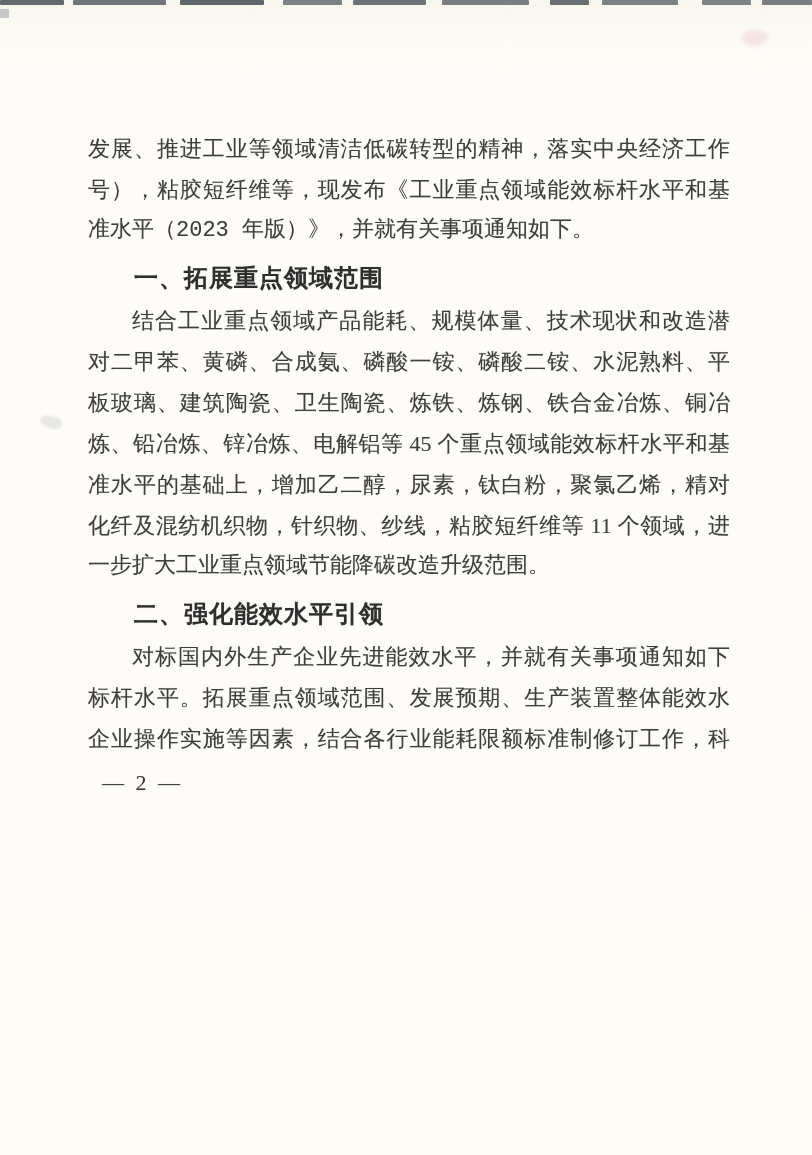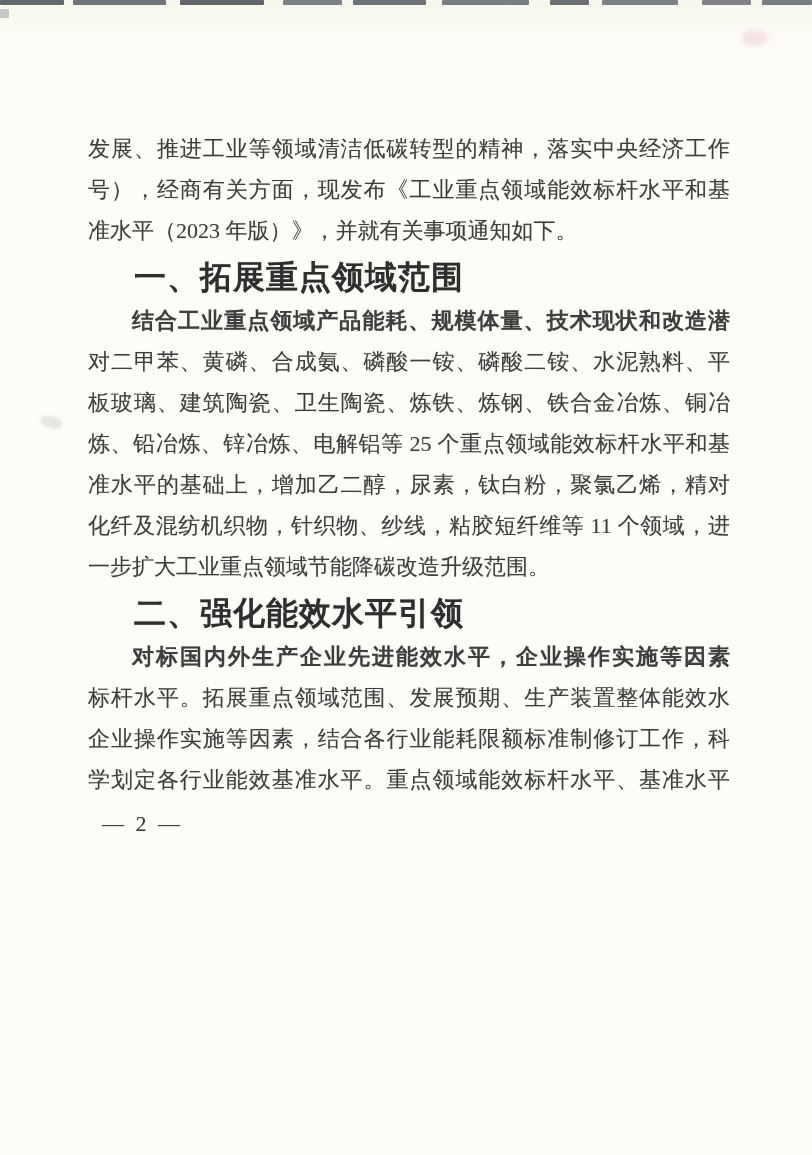--- a/index.html
+++ b/index.html
@@ -68,34 +68,34 @@
   .tline {
     height: 41px;
     line-height: 41px;
     text-align: justify;
     text-align-last: justify;
     overflow: hidden;
   }
   .tline.lastline {
     text-align: right;
     text-align-last: left;
+    font-family: Liberation Mono, monospace;
   }
   .tline.ind {
     padding-left: 44px;
-    font-weight: bold;
   }
   .heading {
     height: 41px;
     line-height: 41px;
     padding-left: 46px;
     margin-top: 6px;
     margin-bottom: 2px;
     font-family: "Liberation Sans", "DejaVu Sans", sans-serif;
     font-weight: bold;
-    font-size: 32px;
+    font-size: 24px;
     letter-spacing: 1px;
     color: #2e2e2e;
     text-shadow: 0 0 1px rgba(50, 50, 50, 0.4);
   }
   .pagenum {
     margin-top: 7px;
     margin-left: 14px;
     height: 34px;
     line-height: 34px;
     font-size: 22px;
@@ -130,42 +130,41 @@
     <span style="width:56px;background:#424a54;opacity:.7;"></span>
   </div>
   <div class="scan-mark"></div>
   <div class="smudge-left"></div>
   <div class="smudge-pink"></div>
 
   <div class="content">
 
     <div>
       <div class="tline">发展、推进工业等领域清洁低碳转型的精神，落实中央经济工作</div>
-      <div class="tline">号），经商有关方面，现发布《工业重点领域能效标杆水平和基</div>
+      <div class="tline">号），粘胶短纤维等，现发布《工业重点领域能效标杆水平和基</div>
       <div class="tline lastline">准水平（2023 年版）》，并就有关事项通知如下。</div>
     </div>
 
     <div class="heading">一、拓展重点领域范围</div>
 
     <div>
       <div class="tline ind">结合工业重点领域产品能耗、规模体量、技术现状和改造潜</div>
       <div class="tline">对二甲苯、黄磷、合成氨、磷酸一铵、磷酸二铵、水泥熟料、平</div>
       <div class="tline">板玻璃、建筑陶瓷、卫生陶瓷、炼铁、炼钢、铁合金冶炼、铜冶</div>
-      <div class="tline">炼、铅冶炼、锌冶炼、电解铝等 25 个重点领域能效标杆水平和基</div>
+      <div class="tline">炼、铅冶炼、锌冶炼、电解铝等 45 个重点领域能效标杆水平和基</div>
       <div class="tline">准水平的基础上，增加乙二醇，尿素，钛白粉，聚氯乙烯，精对</div>
       <div class="tline">化纤及混纺机织物，针织物、纱线，粘胶短纤维等 11 个领域，进</div>
       <div class="tline lastline">一步扩大工业重点领域节能降碳改造升级范围。</div>
     </div>
 
     <div class="heading">二、强化能效水平引领</div>
 
     <div>
-      <div class="tline ind">对标国内外生产企业先进能效水平，企业操作实施等因素</div>
+      <div class="tline ind">对标国内外生产企业先进能效水平，并就有关事项通知如下</div>
       <div class="tline">标杆水平。拓展重点领域范围、发展预期、生产装置整体能效水</div>
       <div class="tline">企业操作实施等因素，结合各行业能耗限额标准制修订工作，科</div>
-      <div class="tline">学划定各行业能效基准水平。重点领域能效标杆水平、基准水平</div>
     </div>
 
     <div class="pagenum">— 2 —</div>
 
   </div>
 
 </div>
 
 </body></html>

